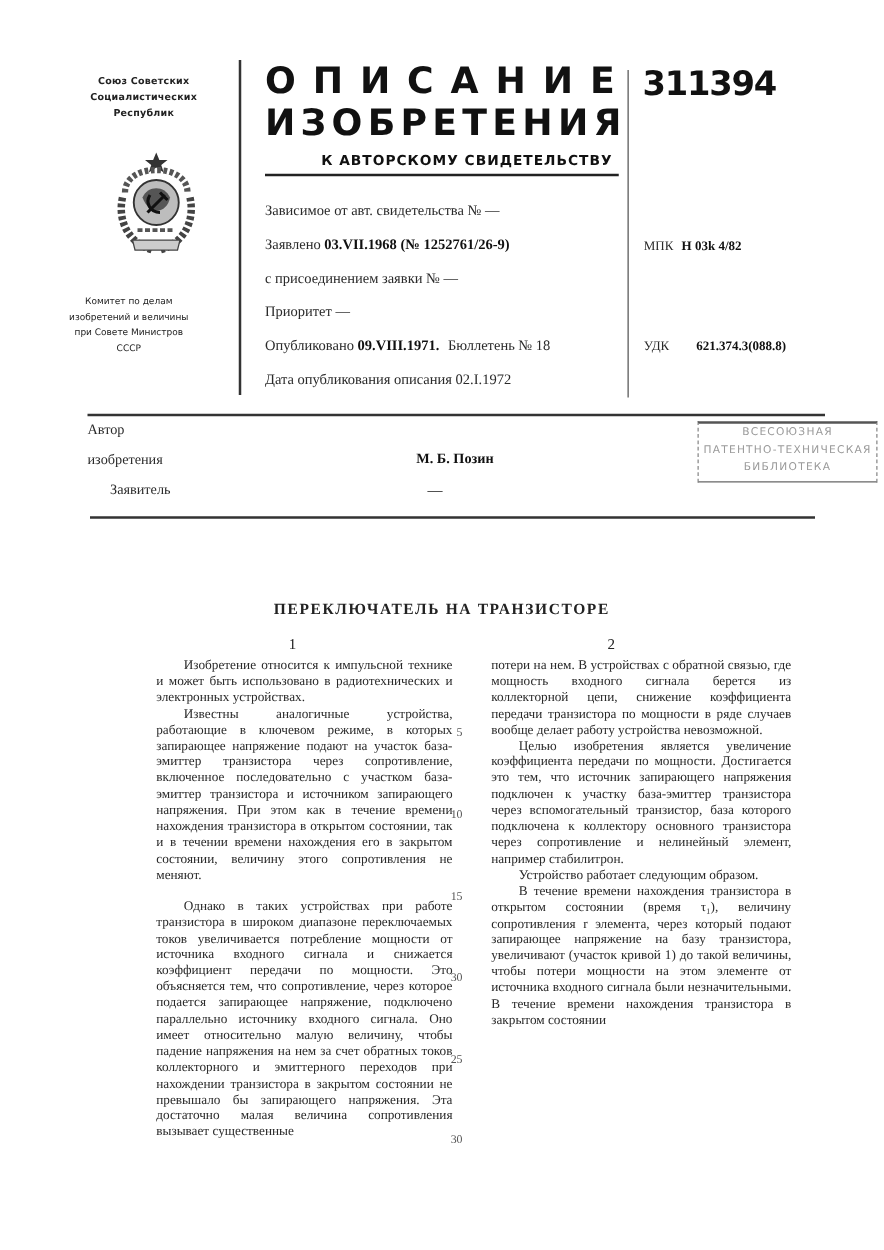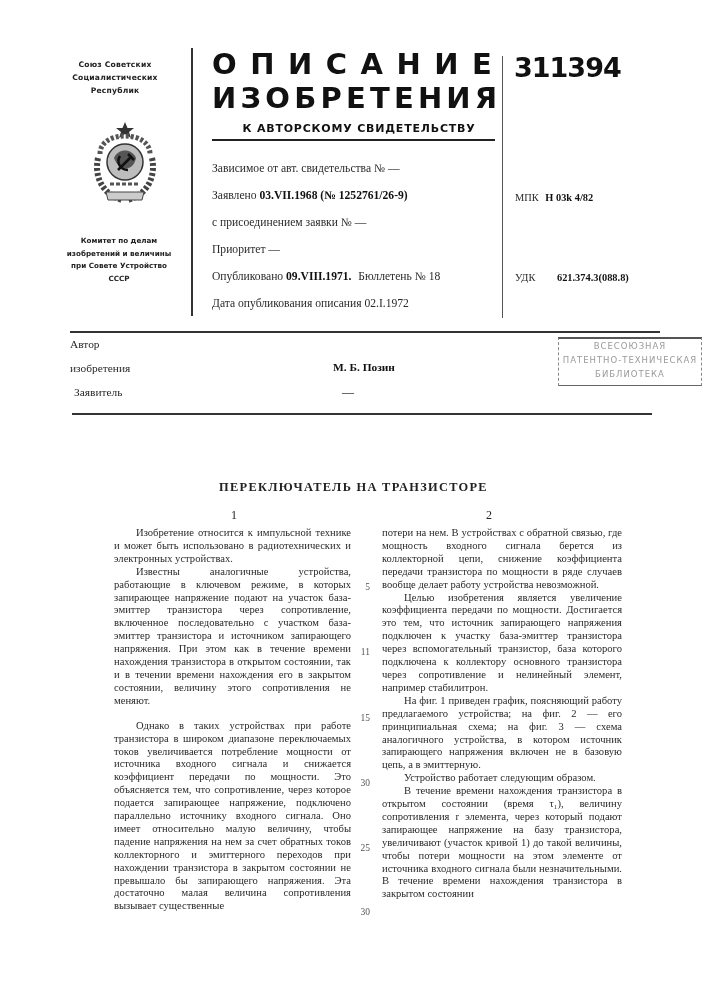--- a/index.html
+++ b/index.html
@@ -4,32 +4,32 @@
 <style>
   html, body { margin: 0; padding: 0; background: #ffffff; }
   body { width: 707px; height: 1000px; position: relative; overflow: hidden;
          font-family: "Liberation Serif", "DejaVu Serif", serif; color: #1a1a1a; }
   .abs { position: absolute; }
 
   
   .org { left: 60px; top: 58px; width: 110px; text-align: center;
          font-family: "DejaVu Sans", "Liberation Sans", sans-serif; font-size: 7.6px; line-height: 13px; font-weight: bold; letter-spacing: 0.2px; color: #222; }
   .emblem { left: 84px; top: 118px; width: 82px; height: 92px; }
-  .committee { left: 60px; top: 235px; width: 118px; text-align: center;
-         font-family: "DejaVu Sans", "Liberation Sans", sans-serif; font-size: 7.2px; line-height: 12.6px; font-weight: bold; color: #222; }
+  .committee { left: 44px; top: 235px; width: 118px; text-align: center;
+         font-family: "DejaVu Sans", "Liberation Sans", sans-serif; font-size: 7.2px; line-height: 12.6px; font-weight: normal; color: #222; }
   .vline1 { left: 191px; top: 48px; width: 1.5px; height: 268px; background: #333; }
   .vline2 { left: 502px; top: 56px; width: 1px; height: 262px; background: #555; }
 
   
   .title1 { left: 212px; top: 48px; width: 284px; font-family: "DejaVu Sans", "Liberation Sans", sans-serif;
             font-weight: bold; font-size: 29px; letter-spacing: 13.5px; line-height: 32px; color: #111; }
   .title2 { left: 212px; top: 82px; width: 284px; font-family: "DejaVu Sans", "Liberation Sans", sans-serif;
             font-weight: bold; font-size: 29px; letter-spacing: 4.2px; line-height: 32px; color: #111; }
   .subtitle { left: 228px; top: 122px; width: 262px; font-family: "DejaVu Sans", "Liberation Sans", sans-serif;
-            font-weight: bold; font-size: 11px; letter-spacing: 0.8px; color: #111; text-align: center; }
+            font-weight: bold; font-size: 11px; letter-spacing: 0.8px; color: #111; text-align: right; }
   .subline { left: 212px; top: 139px; width: 283px; height: 2px; background: #222; }
 
   
   .patno { left: 514px; top: 52px; font-family: "DejaVu Sans", "Liberation Sans", sans-serif; font-weight: bold;
            font-size: 27px; letter-spacing: -1px; color: #111; }
 
   
   .meta { left: 212px; font-size: 11.6px; color: #2a2a2a; white-space: nowrap; }
   .meta b { font-weight: bold; color: #111; }
   .classif { left: 515px; font-size: 10.4px; color: #2a2a2a; white-space: nowrap; }
@@ -43,21 +43,21 @@
 
   
   .stamp { left: 558px; top: 337px; width: 142px; height: 46px; border: 1px dashed #888;
            border-top: 2px solid #555; border-bottom: 1.5px solid #666; font-family: "DejaVu Sans", "Liberation Sans", sans-serif;
            font-size: 8.5px; color: #9a9a9a; text-align: center; line-height: 14px; letter-spacing: 1px; }
 
   .doc-title { left: 0; width: 707px; top: 480px; text-align: center; font-size: 12.4px; font-weight: bold;
                letter-spacing: 1.3px; color: #222; }
   .colnum { font-size: 12px; color: #222; }
 
-  .col { font-size: 10.6px; line-height: 12.9px; color: #2a2a2a; text-align: justify; }
+  .col { font-size: 10.6px; line-height: 12.9px; color: #2a2a2a; text-align: justify; margin-left: 11px; }
   .col p { margin: 0; text-indent: 22px; }
   .col p.gap { margin-top: 12px; }
   .col-left { left: 114px; top: 527px; width: 237px; }
   .col-right { left: 382px; top: 527px; width: 240px; }
 
   .ln { font-size: 9.5px; color: #555; width: 16px; text-align: right; }
 </style>
 </head>
 <body>
 
@@ -78,21 +78,21 @@
     <path d="M34 52 L48 38 M44 36 L50 42" stroke="#111" stroke-width="2.5"></path>
     <path d="M36 38 C32 44 36 52 44 52" fill="none" stroke="#111" stroke-width="2.5"></path>
     <path d="M22 74 L60 74 L58 82 L24 82 Z" fill="#ccc" stroke="#444" stroke-width="1"></path>
     <path d="M26 66 L56 66" stroke="#555" stroke-width="3" stroke-dasharray="4 2"></path>
   </svg>
 </div>
 
 <div class="abs committee">
   <div>Комитет по делам</div>
   <div>изобретений и величины</div>
-  <div>при Совете Устройство</div>
+  <div>при Совете Министров</div>
   <div>СССР</div>
 </div>
 
 <div class="abs vline1"></div>
 <div class="abs vline2"></div>
 
 <div class="abs title1">ОПИСАНИЕ</div>
 <div class="abs title2">ИЗОБРЕТЕНИЯ</div>
 <div class="abs subtitle">К АВТОРСКОМУ СВИДЕТЕЛЬСТВУ</div>
 <div class="abs subline"></div>
@@ -120,21 +120,21 @@
 <div class="abs classif" style="top:272px">
   <span>УДК</span>
   <b style="margin-left:19px">621.374.3(088.8)</b>
 </div>
 
 <div class="abs hr" style="top:331px; width:590px;"></div>
 
 <div class="abs lbl" style="left:70px; top:338px;text-align:right;">Автор</div>
 <div class="abs lbl" style="left:70px; top:362px;">изобретения</div>
 <div class="abs author-name">М. Б. Позин</div>
-<div class="abs lbl" style="left:74px; top:386px;font-family:Liberation Serif, serif;">Заявитель</div>
+<div class="abs lbl" style="left:88px; top:386px;font-family:Liberation Serif, serif;">Заявитель</div>
 <div class="abs applicant-val">—</div>
 
 <div class="abs stamp">
   <div>ВСЕСОЮЗНАЯ</div>
   <div>ПАТЕНТНО-ТЕХНИЧЕСКАЯ</div>
   <div>БИБЛИОТЕКА</div>
 </div>
 
 <div class="abs hr" style="top:413px; width:580px; left:72px; height:1.5px;"></div>
 
@@ -144,23 +144,22 @@
 
 <div class="abs col col-left">
   <p>Изобретение относится к импульсной технике и может быть использовано в радиотехнических и электронных устройствах.</p>
   <p>Известны аналогичные устройства, работающие в ключевом режиме, в которых запирающее напряжение подают на участок база-эмиттер транзистора через сопротивление, включенное последовательно с участком база-эмиттер транзистора и источником запирающего напряжения. При этом как в течение времени нахождения транзистора в открытом состоянии, так и в течении времени нахождения его в закрытом состоянии, величину этого сопротивления не меняют.</p>
   <p class="gap">Однако в таких устройствах при работе транзистора в широком диапазоне переключаемых токов увеличивается потребление мощности от источника входного сигнала и снижается коэффициент передачи по мощности. Это объясняется тем, что сопротивление, через которое подается запирающее напряжение, подключено параллельно источнику входного сигнала. Оно имеет относительно малую величину, чтобы падение напряжения на нем за счет обратных токов коллекторного и эмиттерного переходов при нахождении транзистора в закрытом состоянии не превышало бы запирающего напряжения. Эта достаточно малая величина сопротивления вызывает существенные</p>
 </div>
 
 <div class="abs col col-right">
   <p style="text-indent:0">потери на нем. В устройствах с обратной связью, где мощность входного сигнала берется из коллекторной цепи, снижение коэффициента передачи транзистора по мощности в ряде случаев вообще делает работу устройства невозможной.</p>
   <p>Целью изобретения является увеличение коэффициента передачи по мощности. Достигается это тем, что источник запирающего напряжения подключен к участку база-эмиттер транзистора через вспомогательный транзистор, база которого подключена к коллектору основного транзистора через сопротивление и нелинейный элемент, например стабилитрон.</p>
-  <p>На фиг. 1 приведен график, поясняющий работу предлагаемого устройства; на фиг. 2 — его принципиальная схема; на фиг. 3 — схема аналогичного устройства, в котором источник запирающего напряжения включен не в базовую цепь, а в эмиттерную.</p>
   <p>Устройство работает следующим образом.</p>
   <p>В течение времени нахождения транзистора в открытом состоянии (время τ₁), величину сопротивления r элемента, через который подают запирающее напряжение на базу транзистора, увеличивают (участок кривой 1) до такой величины, чтобы потери мощности на этом элементе от источника входного сигнала были незначительными. В течение времени нахождения транзистора в закрытом состоянии</p>
 </div>
 
 <div class="abs ln" style="left:354px; top:582px;">5</div>
-<div class="abs ln" style="left:354px; top:647px;">11</div>
+<div class="abs ln" style="left:354px; top:647px;">10</div>
 <div class="abs ln" style="left:354px; top:713px;">15</div>
 <div class="abs ln" style="left:354px; top:778px;">30</div>
 <div class="abs ln" style="left:354px; top:843px;">25</div>
 <div class="abs ln" style="left:354px; top:907px;">30</div>
 
 </body></html>

